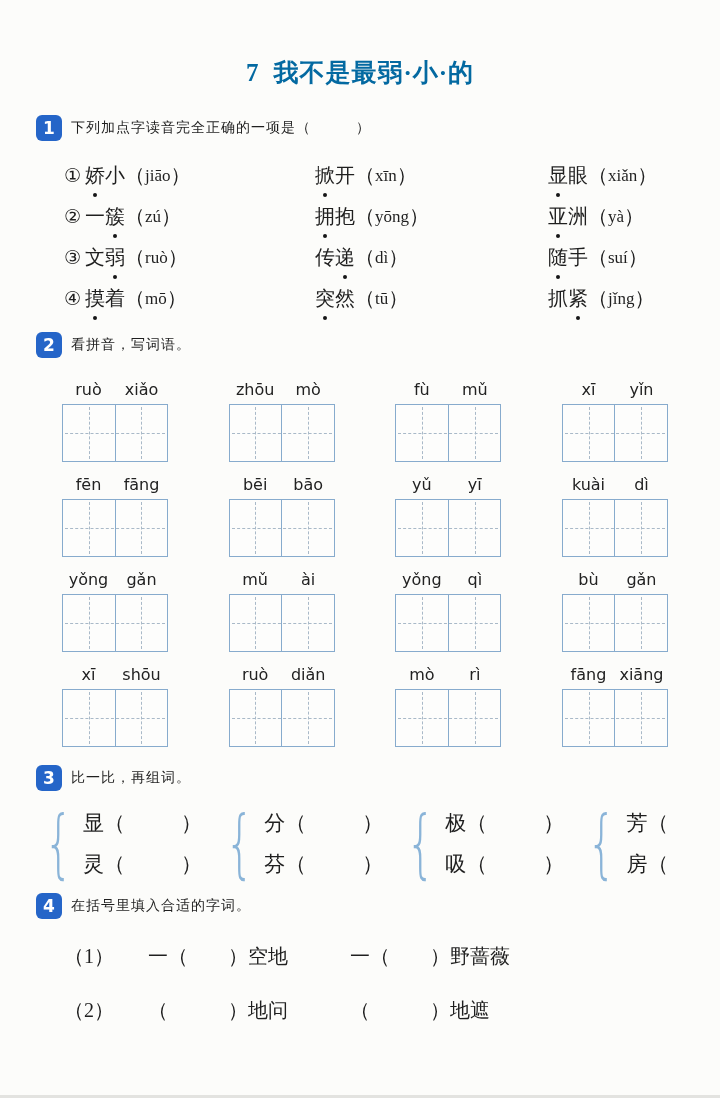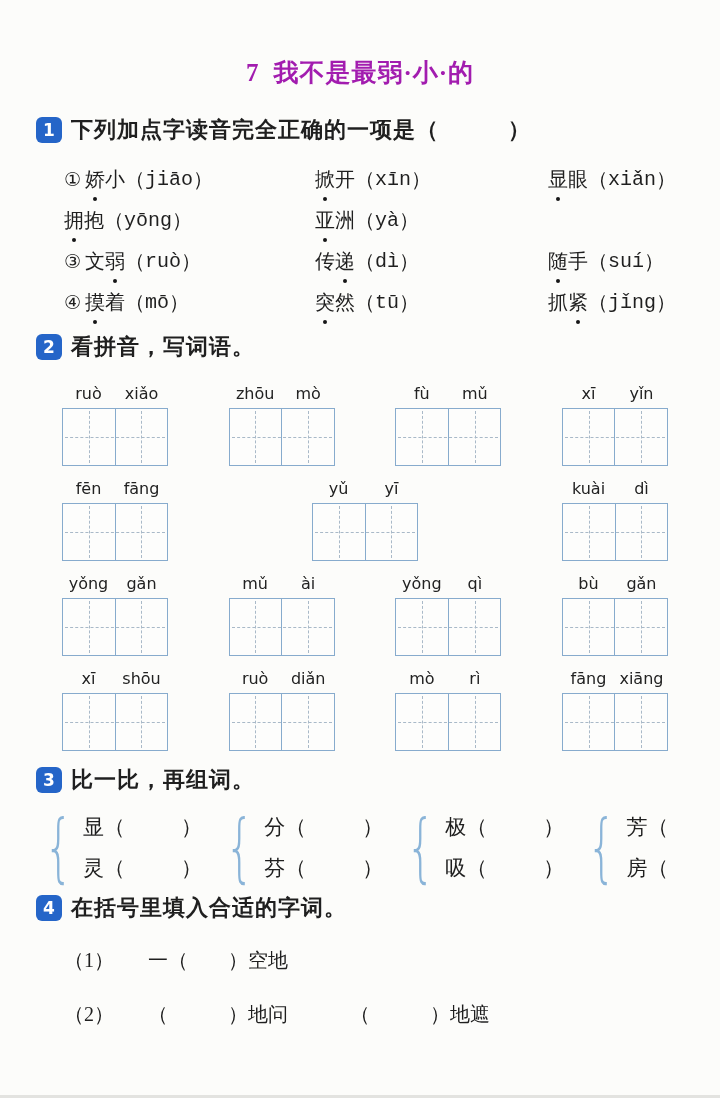--- a/index.html
+++ b/index.html
@@ -11,32 +11,32 @@
   .title{position:absolute;top:56px;left:0;width:100%;text-align:center;
          font-weight:800;font-size:25px;letter-spacing:1px;}
   .title .num{margin-right:14px;}
 
   
   .sec{position:absolute;left:36px;right:28px;}
   .sec-head{display:flex;align-items:center;gap:9px;}
   .badge{width:26px;height:26px;border-radius:6px;color:#fff;
          display:flex;align-items:center;justify-content:center;
          font-family:"DejaVu Sans",sans-serif;font-weight:bold;font-size:17px;flex:0 0 26px;}
-  .sec-title{font-size:22px;font-weight:700;letter-spacing:1px;}
+  .sec-title{font-size:14px;font-weight:400;letter-spacing:1px;}
 
   
   #s1{top:115px;}
   .s1-rows{margin-top:14px;padding-left:28px;}
   .s1-row{display:grid;grid-template-columns:251px 233px auto;height:41px;align-items:center;}
   .s1-item{font-size:20px;white-space:nowrap;}
   .s1-item .circ{margin-right:4px;font-family:"DejaVu Sans",sans-serif;font-size:19px;}
   .ch{position:relative;display:inline-block;}
   .ch.dotted::after{content:"";position:absolute;left:50%;bottom:-8px;width:4px;height:4px;
                     border-radius:50%;background:#161616;transform:translateX(-50%);}
-  .py{font-family:Liberation Mono, monospace;font-size:20px;position:relative;top:-1px;}
+  .py{font-family:Liberation Serif, serif;font-size:17px;position:relative;top:-1px;}
 
   
   #s2{top:332px;}
   .pin-rows{margin-top:22px;margin-left:26px;width:606px;}
   .pin-row{display:flex;justify-content:space-between;margin-bottom:13px;}
   .pg{width:106px;}
   .pg-labels{display:flex;margin-bottom:5px;}
   .pg-labels span{flex:1;text-align:center;font-family:"DejaVu Sans",sans-serif;font-size:16px;color:#222;}
   .pg-box{position:relative;height:56px;border:1.5px solid #87abcd;display:flex;background:#fdfdfc;}
   .pg-cell{flex:1;position:relative;}
@@ -60,36 +60,37 @@
   .fill-line.l1{margin-top:24px;}
   .fill-line.l2{margin-top:27px;}
   .fill-prefix{margin-right:2px;}
   .fill-item{margin-right:30px;margin-left:32px;}
 </style>
 </head>
 <body>
 
 <div class="page">
 
-  <div class="title" style="color: #a21caf;">
+  <div class="title" style="color: #0369a1;">
     <span class="num">7</span><span>我不是最弱·小·的</span>
   </div>
 
   <div class="sec" id="s1">
     <div class="sec-head">
       <div class="badge" style="background: rgb(37, 101, 200);">1</div>
       <div class="sec-title">下列加点字读音完全正确的一项是（　　　）</div>
     </div>
     <div class="s1-rows" id="s1-rows">
         <div class="s1-row">
           <div class="s1-item"><span class="circ">①</span><span class="word"><span class="ch dotted">娇</span><span class="ch">小</span></span><span>（</span><span class="py">jiāo</span><span>）</span></div>
           <div class="s1-item"><span class="word"><span class="ch dotted">掀</span><span class="ch">开</span></span><span>（</span><span class="py">xīn</span><span>）</span></div>
           <div class="s1-item"><span class="word"><span class="ch dotted">显</span><span class="ch">眼</span></span><span>（</span><span class="py">xiǎn</span><span>）</span></div>
         </div>
         <div class="s1-row">
+          <div class="s1-item"><span class="circ">②</span><span class="word"><span class="ch">一</span><span class="ch dotted">簇</span></span><span>（</span><span class="py">zú</span><span>）</span></div>
           <div class="s1-item"><span class="word"><span class="ch dotted">拥</span><span class="ch">抱</span></span><span>（</span><span class="py">yōng</span><span>）</span></div>
           <div class="s1-item"><span class="word"><span class="ch dotted">亚</span><span class="ch">洲</span></span><span>（</span><span class="py">yà</span><span>）</span></div>
         </div>
         <div class="s1-row">
           <div class="s1-item"><span class="circ">③</span><span class="word"><span class="ch">文</span><span class="ch dotted">弱</span></span><span>（</span><span class="py">ruò</span><span>）</span></div>
           <div class="s1-item"><span class="word"><span class="ch">传</span><span class="ch dotted">递</span></span><span>（</span><span class="py">dì</span><span>）</span></div>
           <div class="s1-item"><span class="word"><span class="ch dotted">随</span><span class="ch">手</span></span><span>（</span><span class="py">suí</span><span>）</span></div>
         </div>
         <div class="s1-row">
           <div class="s1-item"><span class="circ">④</span><span class="word"><span class="ch dotted">摸</span><span class="ch">着</span></span><span>（</span><span class="py">mō</span><span>）</span></div>
@@ -149,20 +150,31 @@
               <div class="pg-cell"></div>
               <div class="pg-hdash"></div>
             </div>
           </div>
         </div>
         <div class="pin-row">
           <div class="pg">
             <div class="pg-labels">
               <span>fēn</span>
               <span>fāng</span>
+            </div>
+            <div class="pg-box">
+              <div class="pg-cell"></div>
+              <div class="pg-cell"></div>
+              <div class="pg-hdash"></div>
+            </div>
+          </div>
+          <div class="pg">
+            <div class="pg-labels">
+              <span>bēi</span>
+              <span>bāo</span>
             </div>
             <div class="pg-box">
               <div class="pg-cell"></div>
               <div class="pg-cell"></div>
               <div class="pg-hdash"></div>
             </div>
           </div>
           <div class="pg">
             <div class="pg-labels">
               <span>yǔ</span>
@@ -320,20 +332,21 @@
 
   <div class="sec" id="s4">
     <div class="sec-head">
       <div class="badge" style="background: rgb(37, 101, 200);">4</div>
       <div class="sec-title">在括号里填入合适的字词。</div>
     </div>
     <div id="s4-lines">
         <div class="fill-line l1">
           <span class="fill-prefix">（1）</span>
           <span class="fill-item">一（　　）空地</span>
+          <span class="fill-item">一（　　）野蔷薇</span>
         </div>
         <div class="fill-line l2">
           <span class="fill-prefix">（2）</span>
           <span class="fill-item">（　　　）地问</span>
           <span class="fill-item">（　　　）地遮</span>
         </div>
       </div>
   </div>
 
   <div class="page-bottom-edge"></div>

